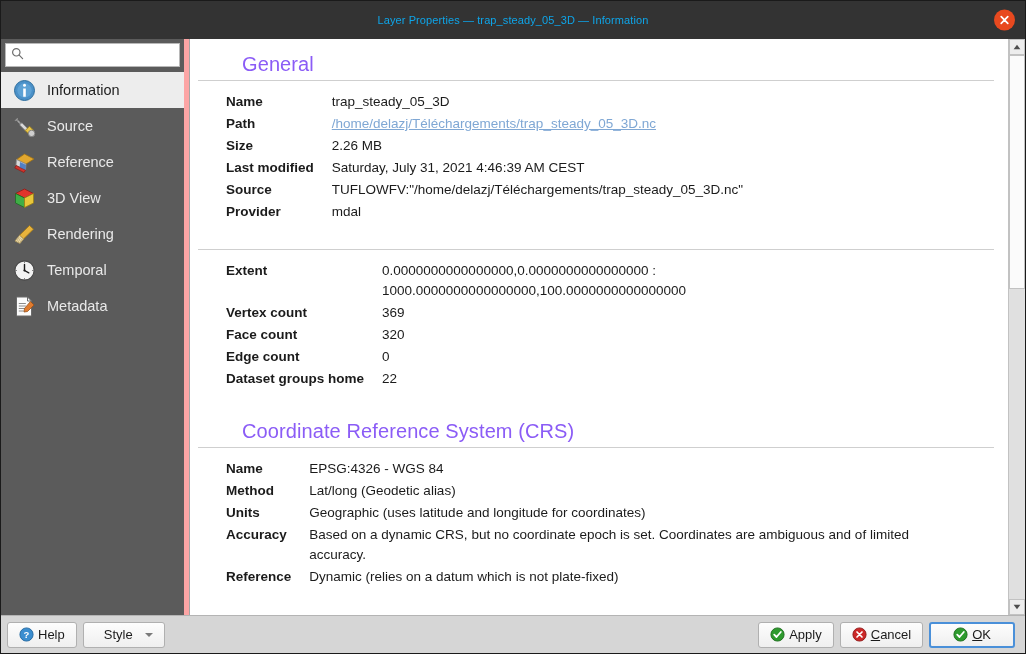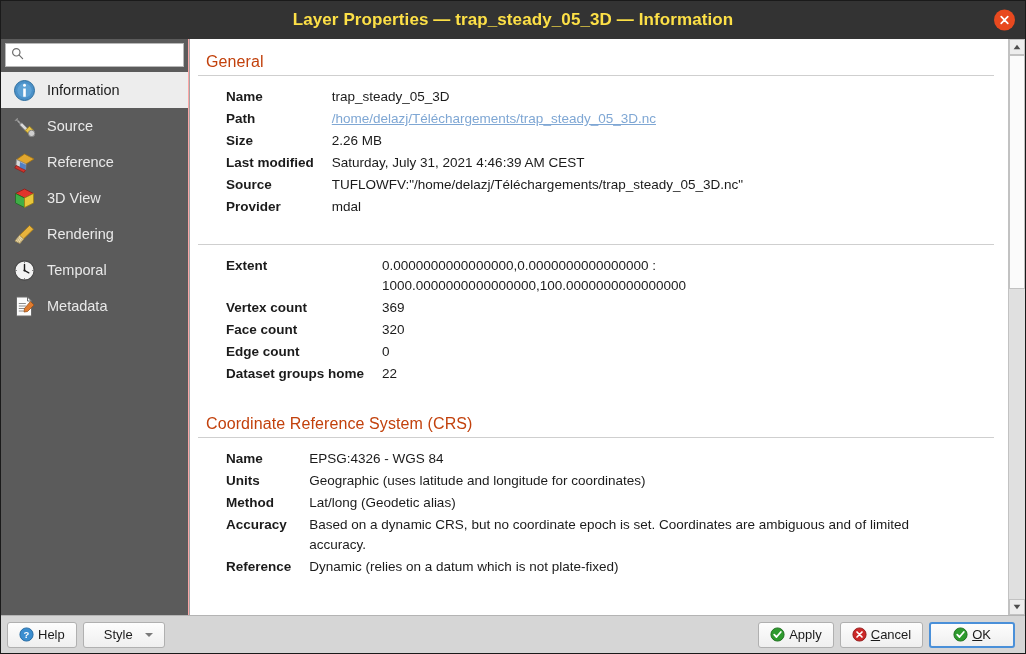--- a/index.html
+++ b/index.html
@@ -26,23 +26,23 @@
   #titlebar {
     height: 38px;
     min-height: 38px;
     background: #333333;
     position: relative;
     display: flex;
     align-items: center;
     justify-content: center;
   }
   #title-text {
-    color: #fde047;
-    font-size: 17px;
-    font-weight: bold;
+    color: #0ea5e9;
+    font-size: 11px;
+    font-weight: normal;
     letter-spacing: 0.1px;
     white-space: nowrap;
   }
   #close-button {
     position: absolute;
     right: 10px;
     top: 50%;
     transform: translateY(-50%);
     width: 21px;
     height: 21px;
@@ -63,21 +63,21 @@
     background: #ffffff;
   }
 
   
   #sidebar {
     width: 188px;
     min-width: 188px;
     background: #5b5b5b;
     display: flex;
     flex-direction: column;
-    border-right: 1px solid #fca5a5;
+    border-right: 5px solid #fca5a5;
   }
   #search-wrap {
     padding: 4px 4px 3px 4px;
     background: #5b5b5b;
   }
   #search-box {
     height: 24px;
     background: #ffffff;
     border: 1px solid #b8b8b8;
     display: flex;
@@ -132,25 +132,26 @@
   }
   #content-scroll {
     flex: 1;
     min-width: 0;
     padding: 10px 14px 0 8px;
     overflow: hidden;
   }
 
   .section { margin-bottom: 4px; }
   .section-title {
-    color: #c2410c;
-    font-size: 16px;
+    color: #8b5cf6;
+    font-size: 20px;
     font-weight: normal;
     padding: 4px 0 4px 8px;
     letter-spacing: 0.1px;
+    margin-left: 36px;
   }
   .section-rule {
     height: 1px;
     background: #cfcfcf;
     margin: 0 0 10px 0;
   }
   table.kv {
     border-collapse: collapse;
     margin-left: 28px;
     font-size: 13.5px;
@@ -441,26 +442,26 @@
         <div class="section">
           <div class="section-title">Coordinate Reference System (CRS)</div>
           <div class="section-rule"></div>
           <table class="kv">
             <tbody>
                 <tr>
               <td class="k">Name</td>
               <td class="v">EPSG:4326 - WGS 84</td>
             </tr>
             <tr>
+              <td class="k">Method</td>
+              <td class="v">Lat/long (Geodetic alias)</td>
+            </tr>
+            <tr>
               <td class="k">Units</td>
               <td class="v">Geographic (uses latitude and longitude for coordinates)</td>
-            </tr>
-            <tr>
-              <td class="k">Method</td>
-              <td class="v">Lat/long (Geodetic alias)</td>
             </tr>
             <tr>
               <td class="k">Accuracy</td>
               <td class="v" style="max-width:660px;">Based on a dynamic CRS, but no coordinate epoch is set. Coordinates are ambiguous and of limited accuracy.</td>
             </tr>
             <tr>
               <td class="k">Reference</td>
               <td class="v">Dynamic (relies on a datum which is not plate-fixed)</td>
             </tr>
           </tbody>

